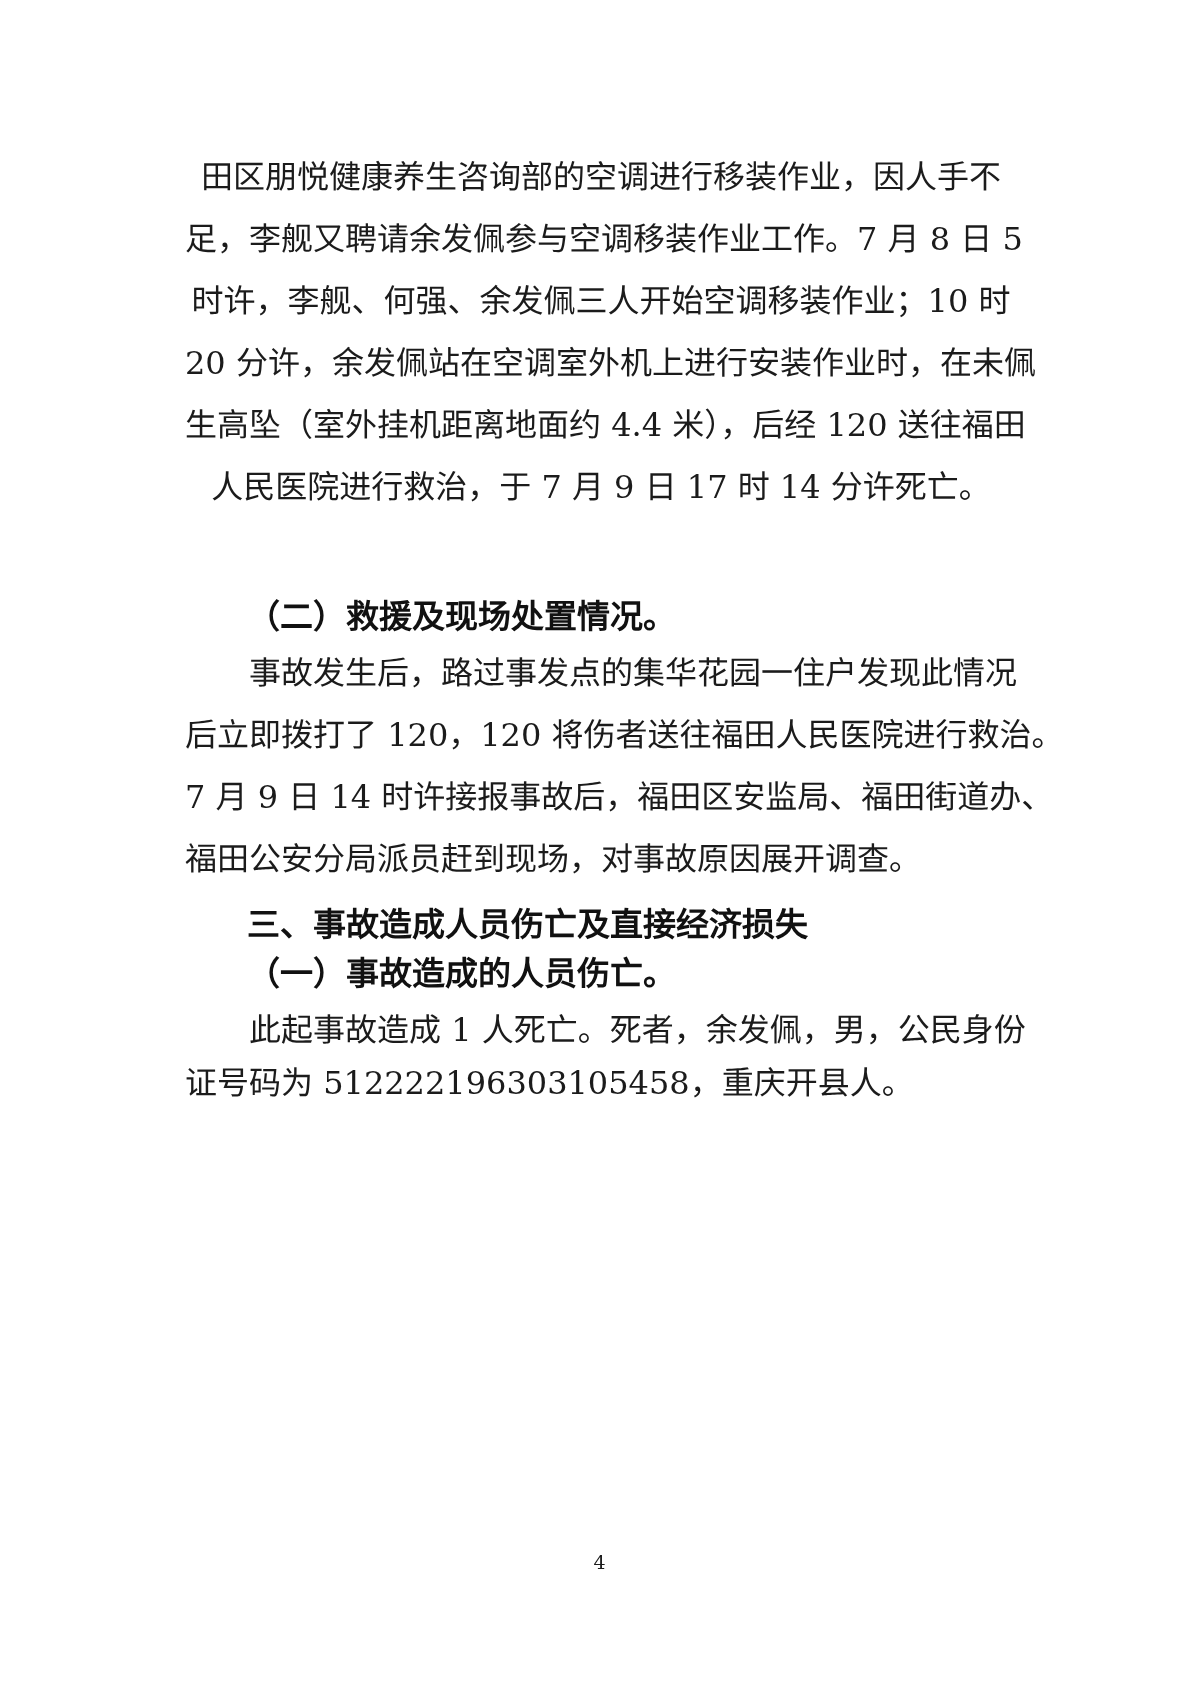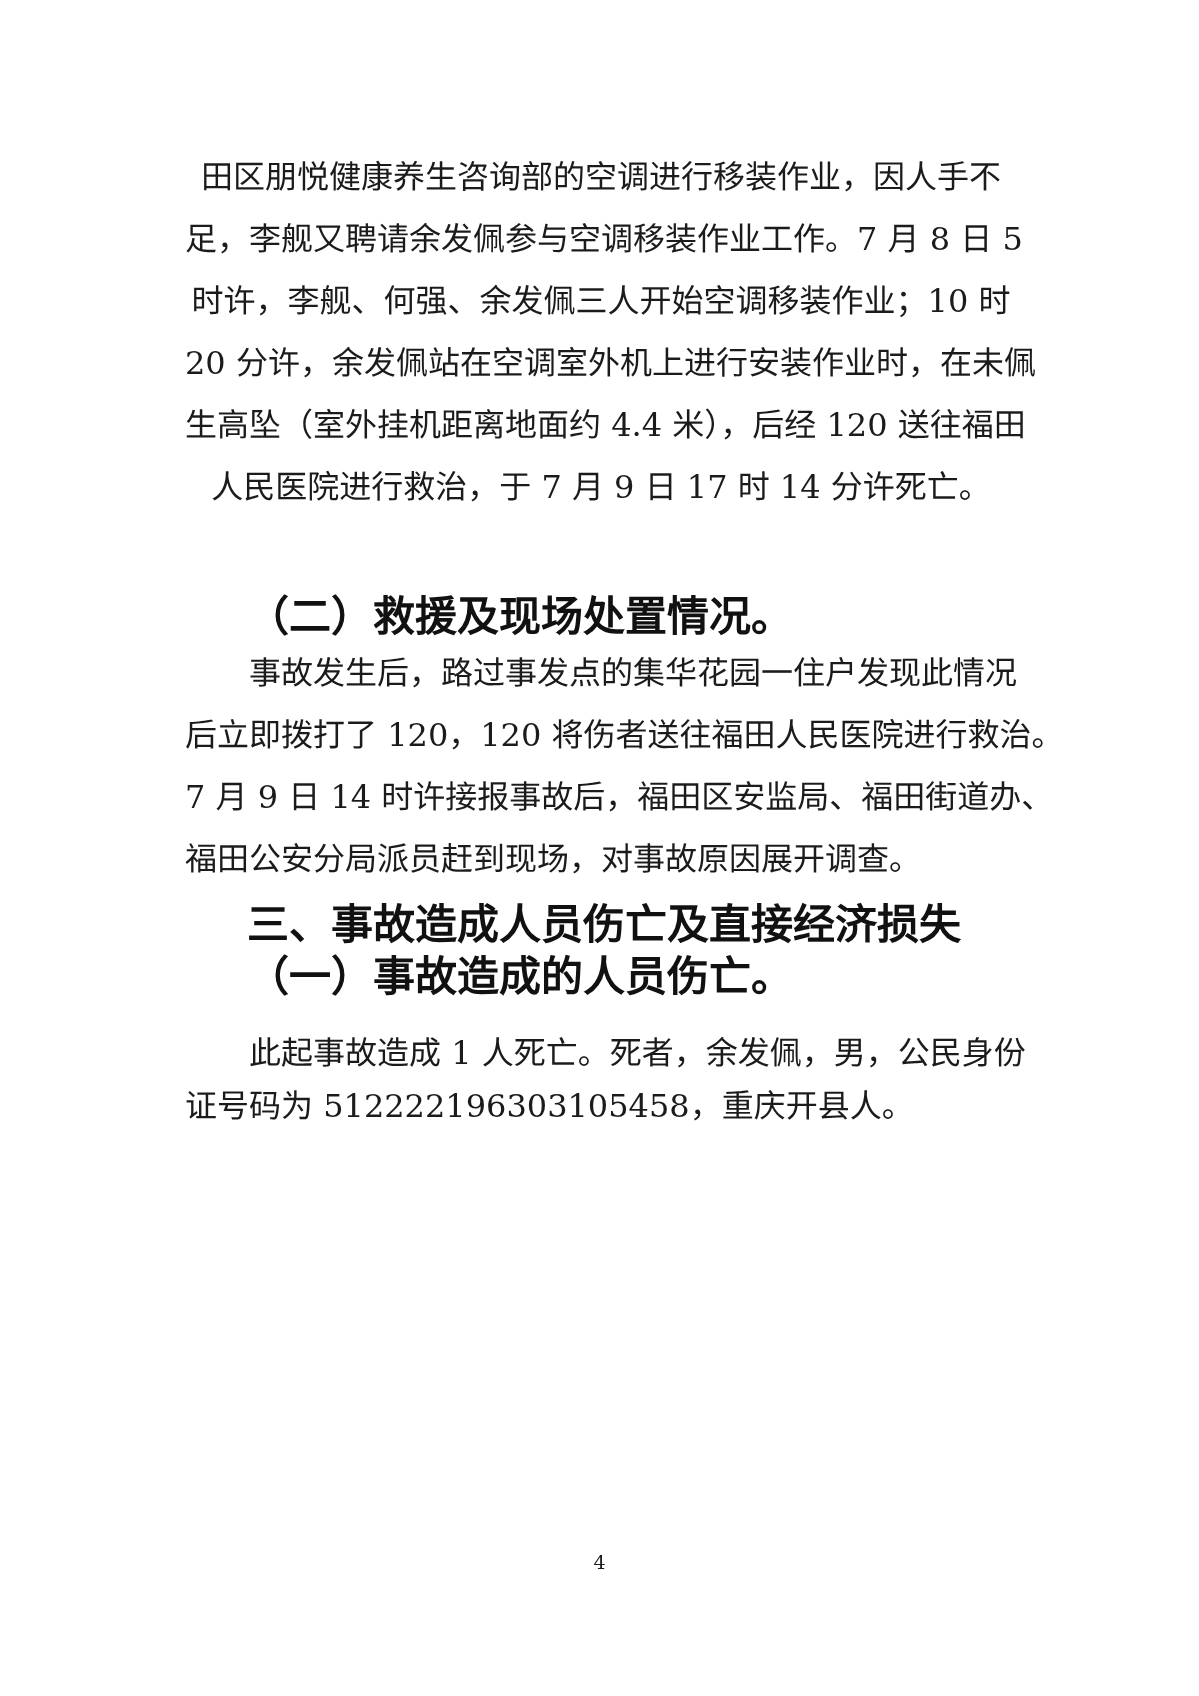--- a/index.html
+++ b/index.html
@@ -23,41 +23,41 @@
     font-size: 32px;
   }
   .sec .ln {
     white-space: nowrap;
     overflow: visible;
   }
   #secA { top: 146px; text-align: center; }
   #secA .ln { height: 62px; line-height: 62px; }
   #secB { top: 642px; }
   #secB .ln { height: 62px; line-height: 62px; }
-  #secC { top: 1027px; }
+  #secC { top: 1004px; }
   #secC .ln { height: 53px; line-height: 53px; }
   #secD { top: 1114px; }
   #secD .ln { height: 54px; line-height: 54px; }
   .indent { text-indent: 64px; }
   .heading {
     position: absolute;
     left: 185px;
     width: 832px;
     font-family: "DejaVu Sans", "Liberation Sans", sans-serif;
     font-weight: 700;
-    font-size: 42px;
+    font-size: 33px;
     line-height: 42px;
     height: 42px;
     text-indent: 62px;
     white-space: nowrap;
     color: #111111;
   }
   #headingRescue   { top: 596px; }
   #headingSection3 { top: 904px; }
-  #headingCasualty { top: 956px; }
+  #headingCasualty { top: 956px; font-family: Liberation Mono, monospace; }
   .footer {
     position: absolute;
     left: 0;
     top: 1552px;
     width: 100%;
     text-align: center;
     font-size: 19px;
     line-height: 20px;
     color: #1b1b1b;
   }

